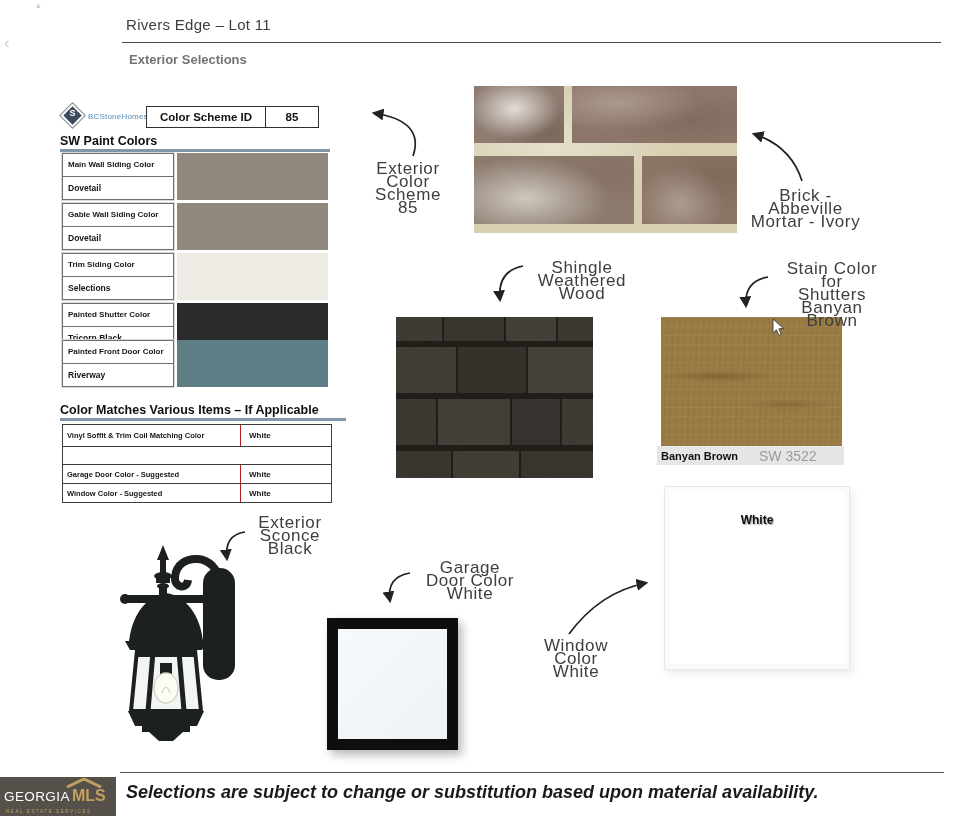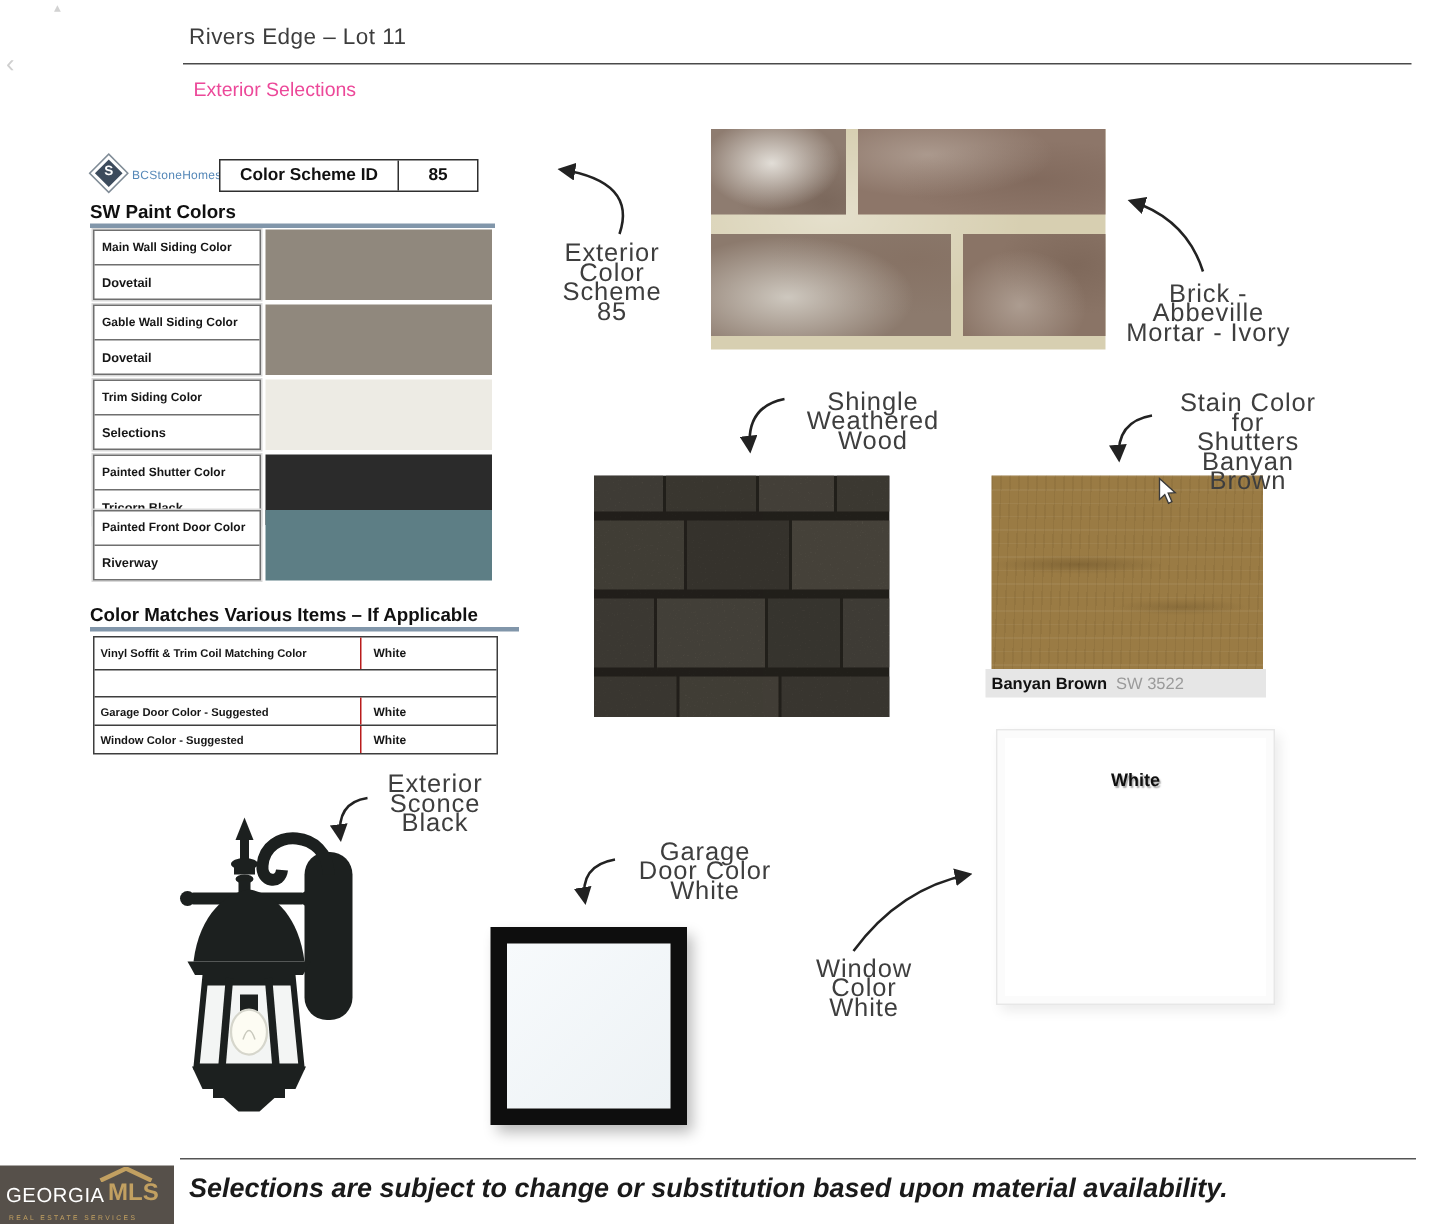--- a/index.html
+++ b/index.html
@@ -5,21 +5,21 @@
   html,body{margin:0;padding:0;background:#ffffff;}
   body{font-family:"Liberation Sans",sans-serif;}
   .page{position:relative;width:960px;height:816px;background:#ffffff;overflow:hidden;}
   .abs{position:absolute;}
 
   
   .nav-up{left:36px;top:0px;font-size:9px;color:#d2d2d2;}
   .nav-back{left:4px;top:33px;font-size:17px;color:#cfcfcf;}
   .title{left:126px;top:16px;font-size:15px;font-weight:400;color:#3d3d3d;letter-spacing:.3px;}
   .title-rule{left:122px;top:42px;width:819px;height:0;border-top:1px solid #4a4a4a;}
-  .subtitle{left:129px;top:52px;font-size:13px;color:#ec4899;}
+  .subtitle{left:129px;top:52px;font-size:13px;color:#737373;font-weight:bold;}
 
   
   .blogo{left:63px;top:107px;width:80px;height:20px;}
   .bdiamond{position:absolute;left:3px;top:2px;width:13px;height:13px;background:#3c4b5c;transform:rotate(45deg);box-shadow:0 0 0 2px #fff,0 0 0 3px #7f8b96;}
   .bdiamond span{position:absolute;left:2px;top:0px;transform:rotate(-45deg);color:#fff;font-size:9px;font-weight:700;}
   .bname{position:absolute;left:25px;top:5px;font-size:8px;color:#5688b8;letter-spacing:.2px;}
   .stable{left:146px;top:106px;display:flex;border:1.5px solid #2e2e2e;background:#fff;}
   .scell{height:20px;display:flex;align-items:center;justify-content:center;font-weight:700;font-size:11.5px;color:#111;}
   .scell.l{width:118px;}
   .scell.v{width:52px;border-left:1.5px solid #2e2e2e;}
@@ -58,21 +58,21 @@
 
   
   .banyan{left:661px;top:317px;width:181px;height:129px;
     background:
       radial-gradient(ellipse 45% 7% at 32% 46%, rgba(70,50,20,.28), transparent 70%),
       radial-gradient(ellipse 35% 6% at 70% 68%, rgba(70,50,20,.2), transparent 70%),
       repeating-linear-gradient(92deg, rgba(60,40,10,.08) 0 1px, transparent 1px 6px),
       repeating-linear-gradient(180deg, rgba(255,255,255,.05) 0 1px, transparent 1px 9px);}
   .banyan-strip{left:657px;top:446px;width:187px;height:19px;background:#e6e6e6;display:flex;align-items:center;padding-left:4px;box-sizing:border-box;}
   .banyan-name{font-size:11px;font-weight:700;color:#111;}
-  .banyan-code{font-size:11px;color:#9a9a9a;margin-left:6px;}
+  .banyan-code{font-size:14px;color:#9a9a9a;margin-left:21px;}
 
   
   .wswatch{left:664px;top:486px;width:184px;height:182px;background:#ffffff;border:1px solid #e7e7e7;box-shadow:3px 4px 8px rgba(0,0,0,.08), inset 0 0 0 5px #fbfbfb;}
   .wswatch .wlabel{position:absolute;top:26px;left:0;width:100%;text-align:center;font-size:12px;font-weight:700;color:#0f0f0f;text-shadow:1px 1px 1px rgba(0,0,0,.35);}
 
   
   .garage{left:327px;top:618px;width:131px;height:132px;box-sizing:border-box;border:11px solid #0e0e0e;background:linear-gradient(135deg,#f7fafc,#edf2f5);box-shadow:4px 5px 9px rgba(0,0,0,.28);}
 
   
   .foot-rule{left:120px;top:772px;width:824px;height:0;border-top:1px solid #555;}

